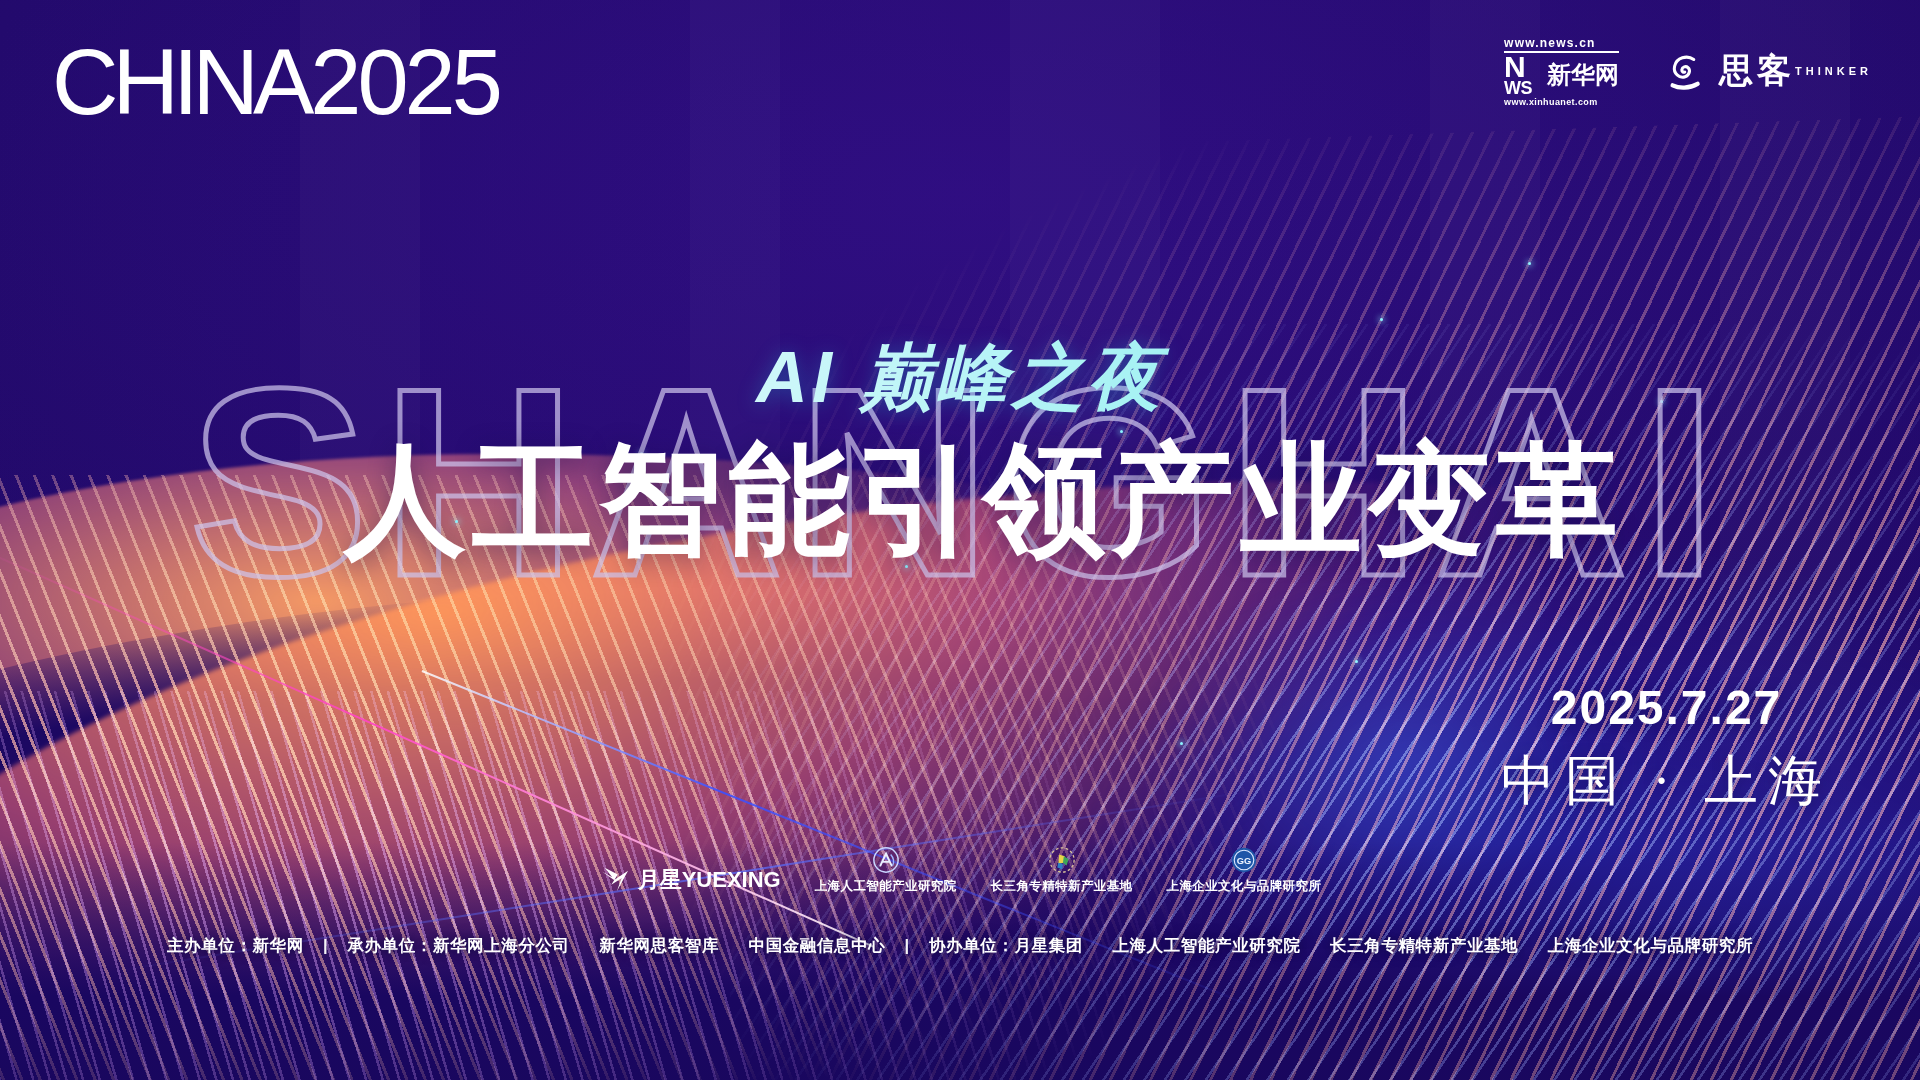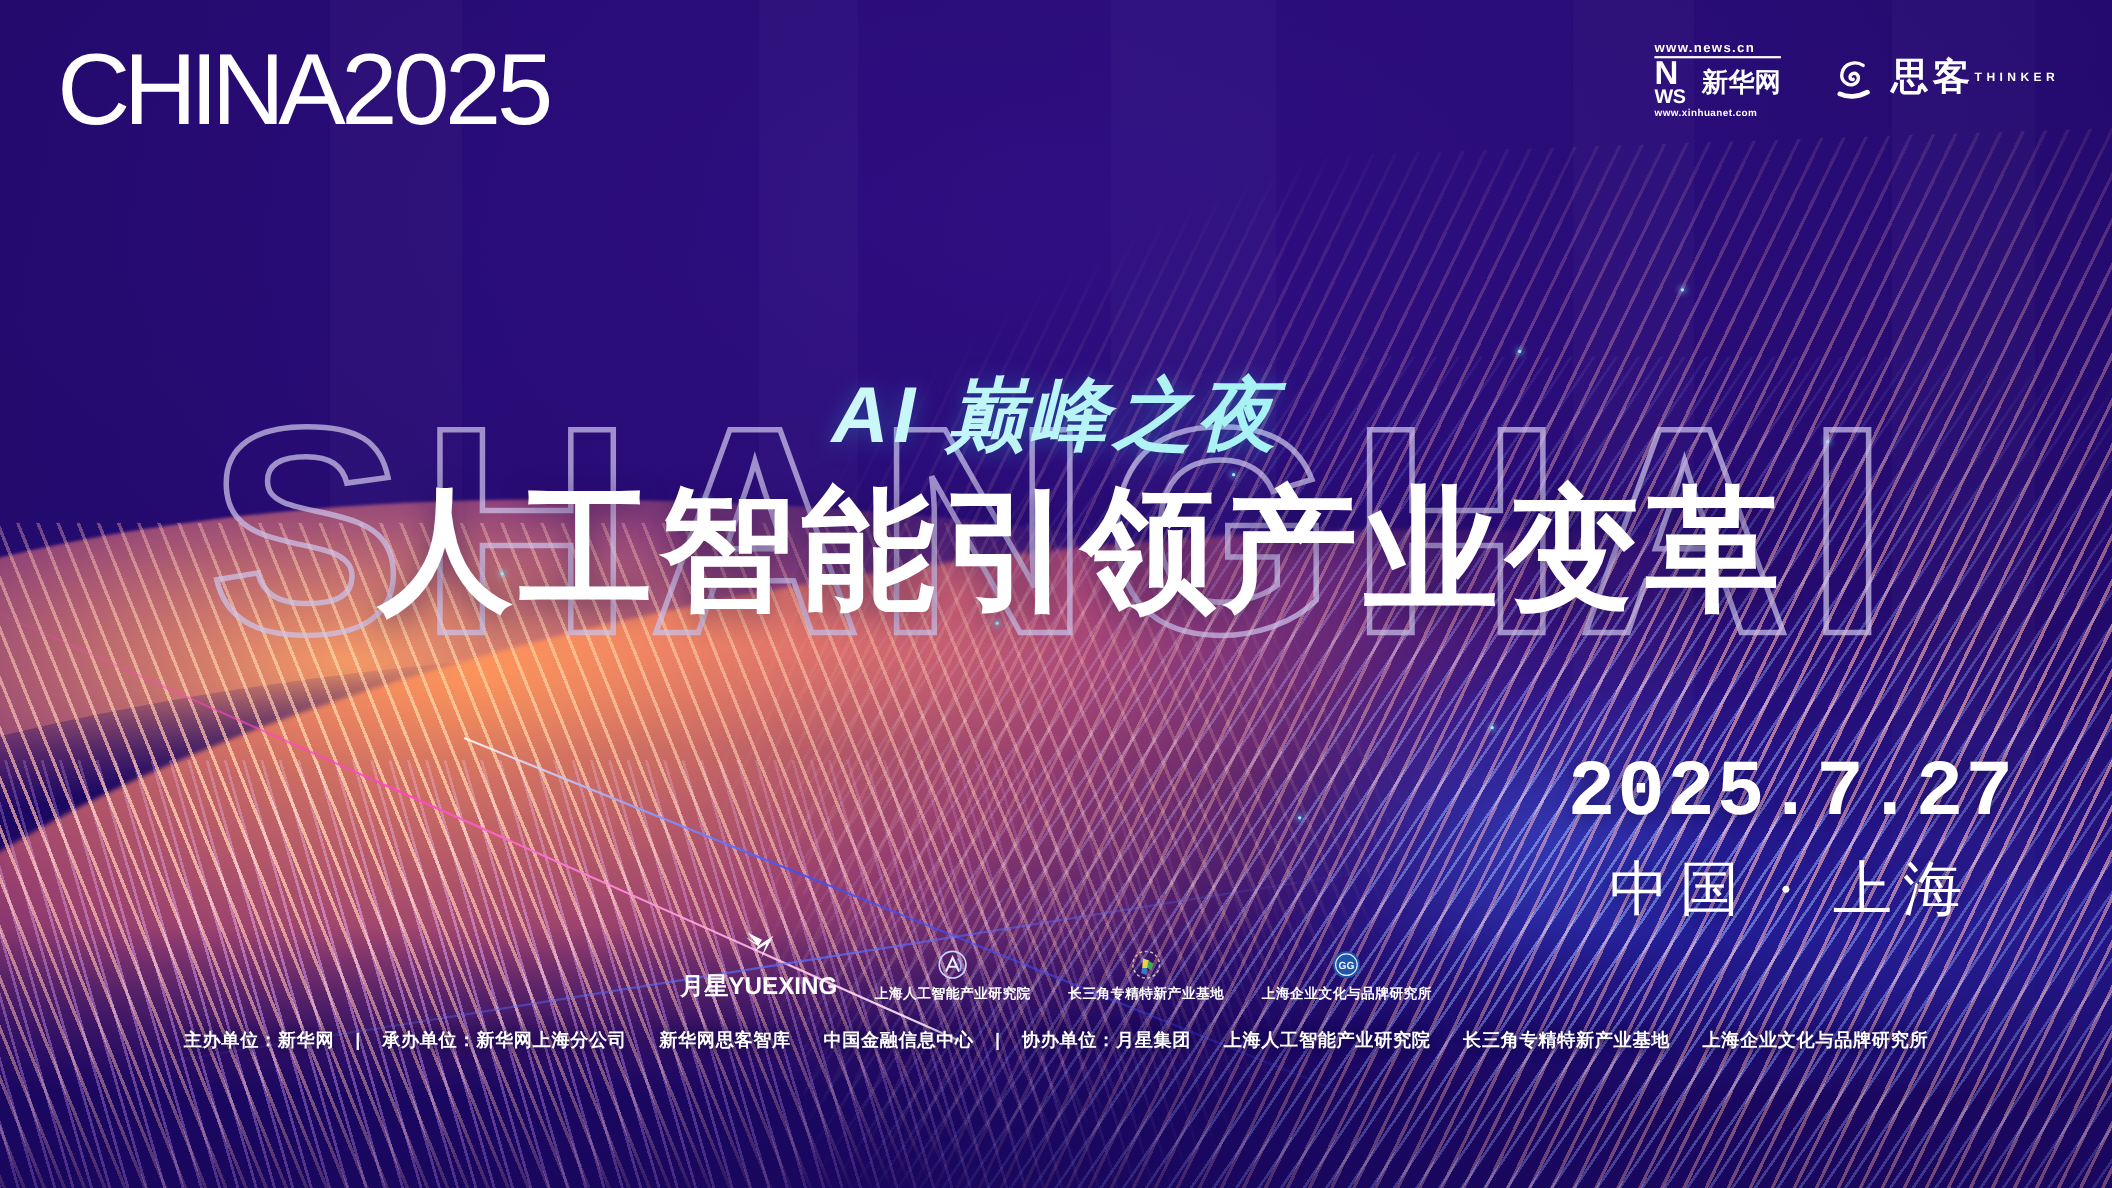--- a/index.html
+++ b/index.html
@@ -161,39 +161,39 @@
   .headline {
     position:absolute; left:0; right:0; top:420px; text-align:center;
     font-size:122px; font-weight:700; letter-spacing:6px; color:#ffffff;
     text-shadow:0 4px 26px rgba(20,10,70,.45);
     padding-left:48px;
   }
 
   
   .dateblock { position:absolute; right:88px; top:680px; text-align:center; }
   .dateblock .dt {
-    font-size:72px; font-weight:800; letter-spacing:2px; color:#fff;
-    font-family:Liberation Mono, monospace;
+    font-size:48px; font-weight:800; letter-spacing:2px; color:#fff;
+    font-family:Liberation Sans, sans-serif;
     text-shadow:0 2px 14px rgba(20,10,70,.5);
   }
   .dateblock .loc {
     margin-top:10px; font-family:"Liberation Serif", serif;
     font-size:54px; font-weight:400; letter-spacing:10px; color:#fff;
     text-shadow:0 2px 14px rgba(20,10,70,.5);
   }
 
   
   .sponsors {
     position:absolute; left:0; right:0; top:845px;
     display:flex; justify-content:center; align-items:flex-end; gap:34px;
   }
   .sp { display:flex; flex-direction:column; align-items:center; gap:3px; color:#fff; }
   .sp .glyph { height:30px; display:flex; align-items:center; justify-content:center; }
   .sp .nm { font-size:12.5px; font-weight:700; letter-spacing:.4px; white-space:nowrap; }
-  .sp.yx { flex-direction:column; align-items:center; gap:7px; }
+  .sp.yx { flex-direction:row; align-items:center; gap:7px; }
   .sp.yx .nm { font-size:22px; font-weight:700; letter-spacing:0px; }
 
   
   .credits {
     position:absolute; left:0; right:0; top:935px; text-align:center;
     font-size:16.5px; font-weight:700; color:#ffffff; letter-spacing:.6px;
     text-shadow:0 1px 6px rgba(20,10,70,.85), 0 0 14px rgba(20,10,70,.6);
   }
   .credits .sep { padding:0 14px; opacity:.95; }
   .credits .gap { padding:0 7px; }

